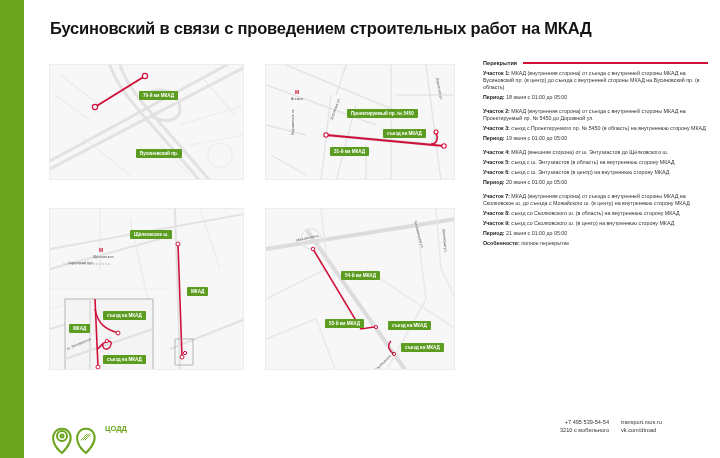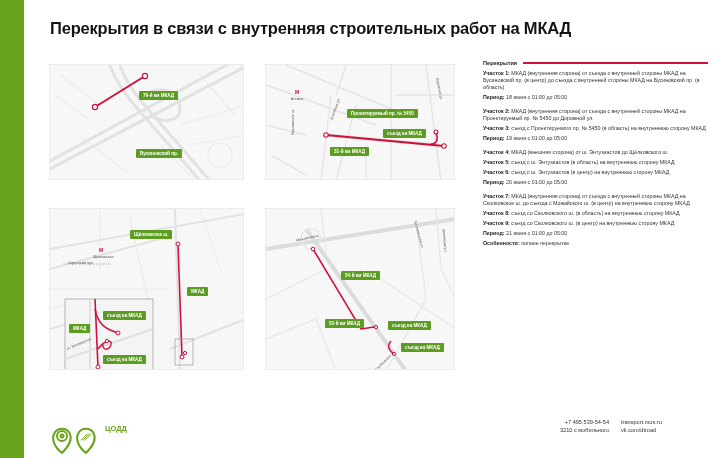--- a/index.html
+++ b/index.html
@@ -24,21 +24,21 @@
   .logo .logo-text { font-size: 7.5px; font-weight: bold; margin-left: 5px; font-family: "Liberation Sans", sans-serif; }
   .contacts { position: absolute; left: 560px; top: 418px; display: flex; gap: 12px; font-size: 5.6px; color: #333; line-height: 8px; font-family: "Liberation Sans", sans-serif; }
   .contacts .col-right { }
   .contacts .col-left { text-align: right; }
 </style>
 </head>
 <body>
 
 <div class="side-bar" style="background:#6aa41c;"></div>
 
-<h1 class="page-title">Перекрытия в связи с внутренняя строительных работ на МКАД</h1>
+<h1 class="page-title">Бусиновский в связи с проведением строительных работ на МКАД</h1>
 
 <div class="map" style="left:49px; top:64px; width:195px; height:116px;">
   <svg class="base" width="195" height="116">
     <g stroke="#e2e2e2" fill="none" stroke-width="3">
       <path d="M0 96 L195 -10"></path>
       <path d="M0 104 L195 2"></path>
       <path d="M60 0 C70 30, 95 50, 150 116"></path>
       <path d="M70 0 C80 30, 105 50, 160 116"></path>
       <path d="M95 30 C110 20, 130 25, 130 45 C130 55, 115 60, 100 50"></path>
     </g>

